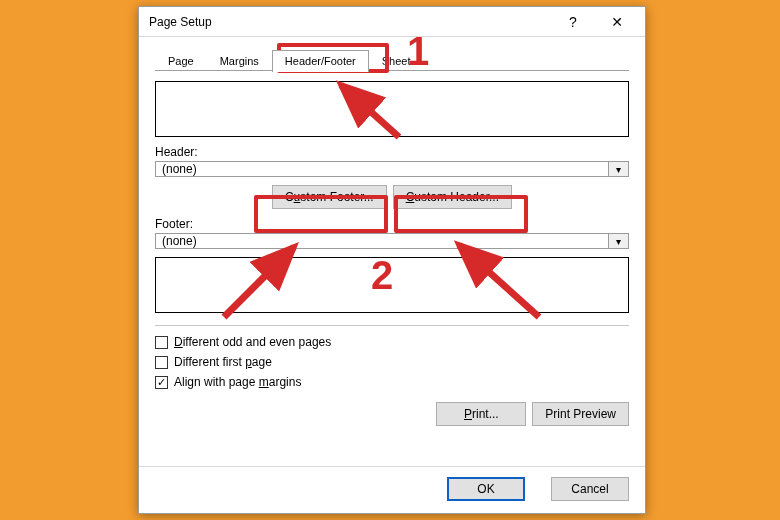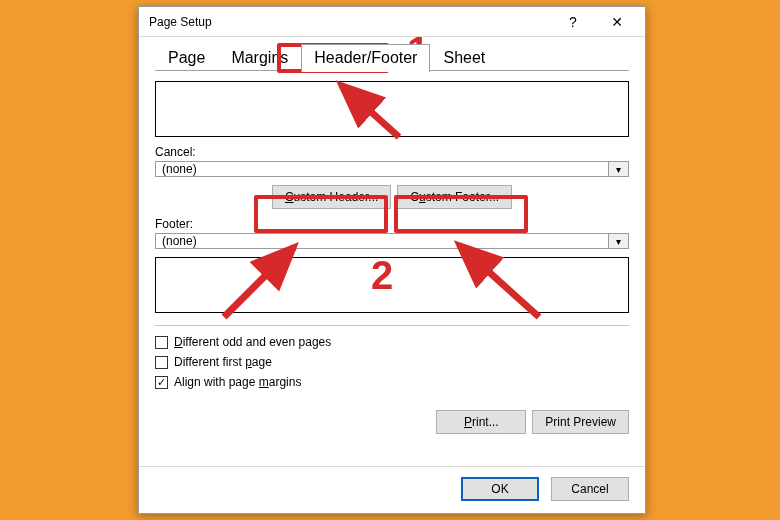--- a/index.html
+++ b/index.html
@@ -34,21 +34,21 @@
     padding:10px 16px 0 16px;
     height:34px;
     position:relative;
   }
   .tabstrip::after {
     content:""; position:absolute; left:16px; right:16px; bottom:0;
     height:1px; background:#a0a0a0;
   }
   .tab {
     padding:4px 12px 5px 12px;
-    font-size:16px; color:#000;
+    font-size:11px; color:#000;
     border:1px solid transparent; border-bottom:none;
     margin-right:0px; position:relative; top:1px;
     cursor:pointer;
   }
   .tab.active {
     border-color:#a0a0a0;
     background:#fff;
     z-index:2;
   }
   .content {
@@ -85,26 +85,26 @@
   .sep { height:1px; background:#c5c5c5; margin-top:12px; }
   .checks { margin-top:6px; }
   .chk { display:flex; align-items:center; gap:6px; height:20px; }
   .chk .box {
     width:13px; height:13px; border:1px solid #333; background:#fff;
     display:flex; align-items:center; justify-content:center; font-size:11px; line-height:1;
   }
   .chk .box.checked::before { content:"✓"; font-size:11px; }
   .u { text-decoration:underline; }
   .btnrow {
-    display:flex; justify-content:flex-end; gap:6px; margin-top:18px;
+    display:flex; justify-content:flex-end; gap:6px; margin-top:10px;
   }
   .footerbar {
     border-top:1px solid #d9d9d9;
     padding:10px 16px 12px 16px;
-    display:flex; justify-content:flex-end; gap:12px;
+    display:flex; justify-content:flex-end; gap:26px;
   }
   .footerbar .winbtn { min-width:78px; }
   
   .anno { position:absolute; pointer-events:none; }
   .redbox { border:4px solid #d62a2a; position:absolute; pointer-events:none; border-radius:2px; }
   .bignum {
     position:absolute; color:#d62a2a; font-weight:700;
     font-size:40px; font-family:Arial, sans-serif; pointer-events:none;
   }
 </style>
@@ -123,32 +123,32 @@
     <div class="tab">Page</div>
     <div class="tab">Margins</div>
     <div class="tab active">Header/Footer</div>
     <div class="tab">Sheet</div>
   </div>
 
   <div class="content">
 
     <div class="previewbox"></div>
 
-    <div class="lbl">Cancel:</div>
+    <div class="lbl">Header:</div>
     <div class="dropdown">
       <div class="val">(none)</div>
       <div class="ddbtn">▾</div>
     </div>
 
     <div class="customrow">
       <div class="winbtn">
-        <span><span class="u">C</span><span>ustom Header...</span></span>
+        <span>C<span class="u">u</span><span>stom Footer...</span></span>
       </div>
       <div class="winbtn">
-        <span>C<span class="u">u</span><span>stom Footer...</span></span>
+        <span><span class="u">C</span><span>ustom Header...</span></span>
       </div>
     </div>
 
     <div class="lbl">Footer:</div>
     <div class="dropdown">
       <div class="val">(none)</div>
       <div class="ddbtn">▾</div>
     </div>
 
     <div class="previewbox" style="margin-top:8px"></div>

